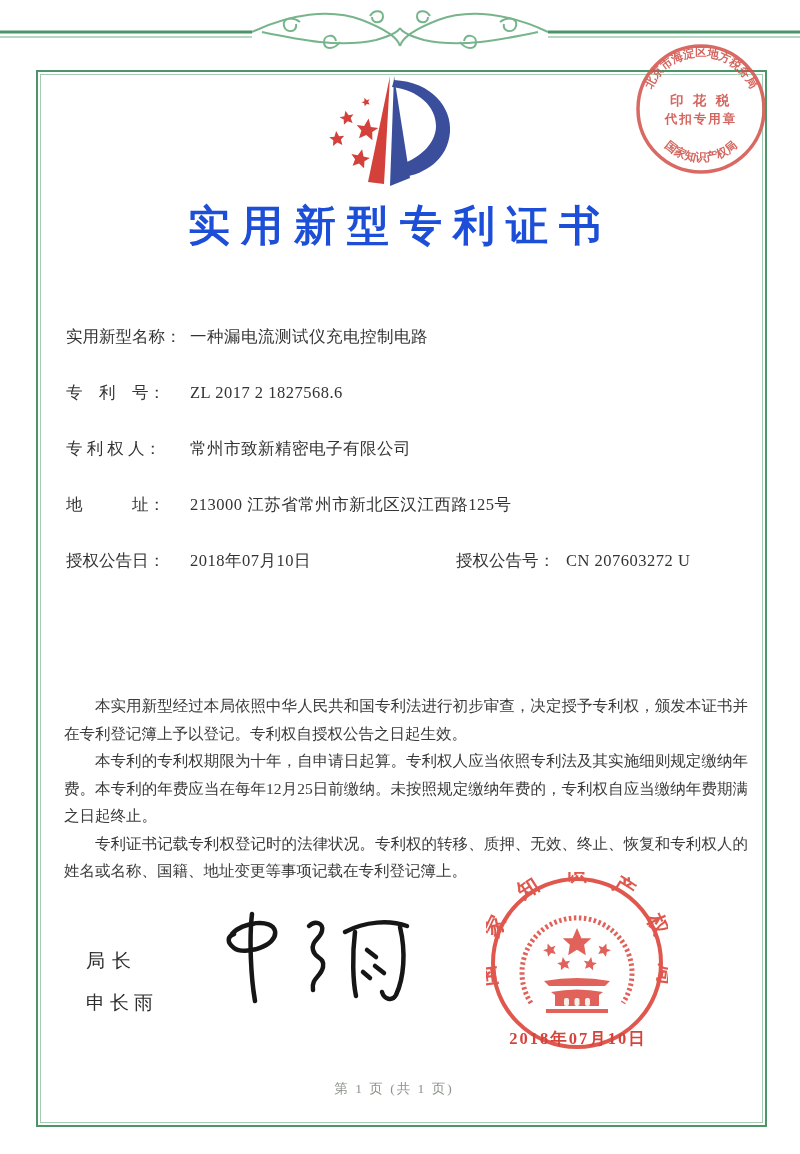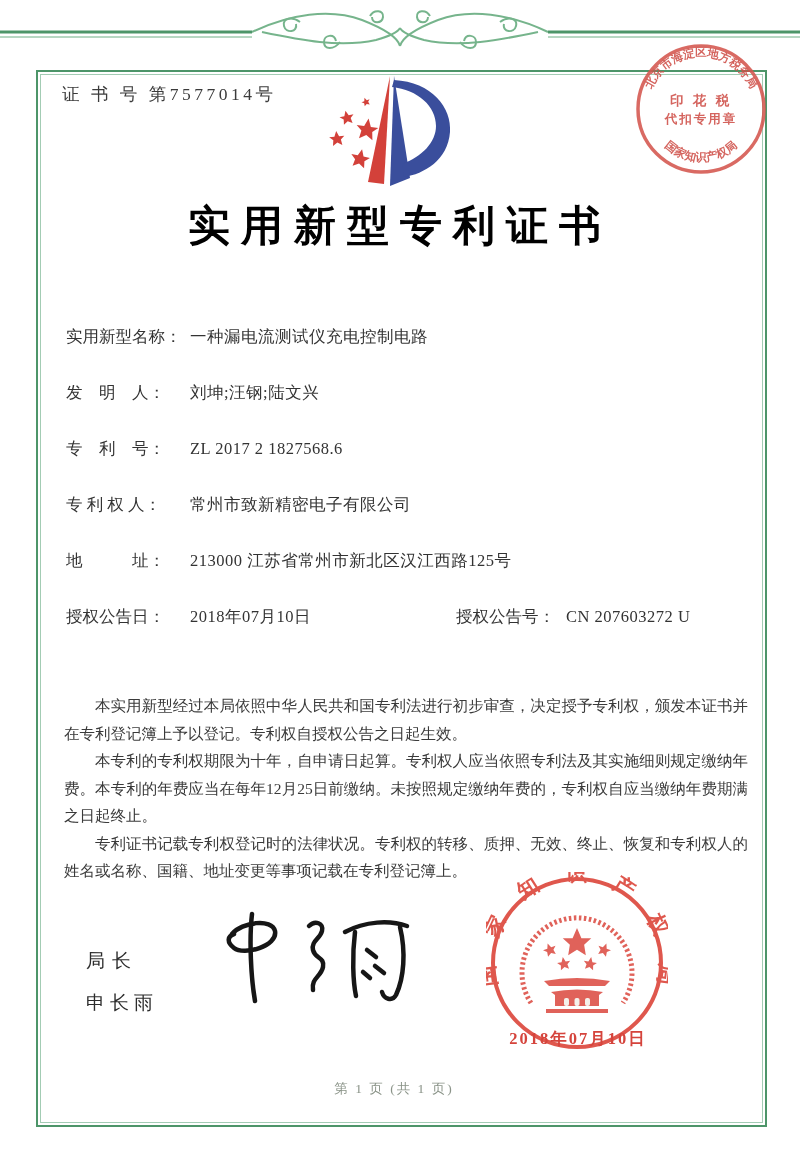--- a/index.html
+++ b/index.html
@@ -12,21 +12,21 @@
       #f2f2ee;
     color:#2e2e2e;
   }
   .page{position:absolute;inset:0;}
   
   .frame{position:absolute;top:70px;left:36px;right:33px;bottom:27px;
     border:2.5px solid #4d9569;pointer-events:none;}
   .frame::after{content:"";position:absolute;inset:2px;border:1px solid #a3ccb4;}
   .cert-no{position:absolute;left:62px;top:82px;font-size:17.5px;letter-spacing:3.5px;color:#3b3b3b;}
   .title{position:absolute;left:0;right:0;top:198px;text-align:center;
-    font-size:42px;letter-spacing:11px;color:#000000;font-weight:600;}
+    font-size:42px;letter-spacing:11px;color:#1d4ed8;font-weight:600;}
   .fields{position:absolute;left:66px;top:326px;width:690px;}
   .frow{display:flex;align-items:baseline;height:22px;margin-bottom:34px;font-size:16.5px;color:#333;}
   .frow .lbl{width:124px;flex:0 0 124px;white-space:nowrap;}
   .frow .val{white-space:nowrap;letter-spacing:0.5px;}
   .frow.last{margin-bottom:12px;position:relative;}
   .grant-no{position:absolute;left:390px;top:0;display:flex;align-items:center;}
   .grant-no .lbl{width:110px;flex:0 0 110px;}
   .body-text{position:absolute;left:64px;top:692px;width:684px;font-size:15.5px;
     line-height:27.5px;color:#3a3a3a;text-align:justify;}
   .body-text p{margin:0;text-indent:2em;}
@@ -65,21 +65,20 @@
       <path d="M500,16 c8,-6 18,-4 16,4 c-2,8 -14,6 -12,-2"></path>
       <path d="M340,36 c-6,8 -16,8 -16,0 c0,-7 10,-9 12,-1"></path>
       <path d="M460,36 c6,8 16,8 16,0 c0,-7 -10,-9 -12,-1"></path>
       <path d="M370,10 c4,-7 14,-6 13,1 c-1,7 -11,7 -11,0"></path>
       <path d="M430,10 c-4,-7 -14,-6 -13,1 c1,7 11,7 11,0"></path>
     </g>
   </svg>
 
   <div class="frame"></div>
 
-  <div class="cert-no">证 书 号 第7577014号</div>
 
   <svg class="logo-svg" width="140" height="122" viewBox="0 0 140 122">
     <defs>
       <path id="star5" d="M0,-10 2.94,-3.09 9.51,-3.09 4.76,1.18 5.88,8.09 0,4.5 -5.88,8.09 -4.76,1.18 -9.51,-3.09 -2.94,-3.09Z"></path>
     </defs>
     <path d="M70,6 L48,112 L64,114 Z" fill="#d3413a"></path>
     <path d="M74,6 L70,116 L90,108 Z" fill="#3a4e9c"></path>
     <path d="M74,10 C112,12 132,38 130,62 C128,90 104,104 84,107 L82,94 C102,87 116,72 116,56 C116,36 98,20 72,17 Z" fill="#3a4e9c"></path>
     <g fill="#d3413a">
       <use href="#star5" transform="translate(46,32) scale(0.45) rotate(-20)"></use>
@@ -105,24 +104,20 @@
       <textPath href="#taxArcBottom" startOffset="50%" text-anchor="middle">国家知识产权局</textPath>
     </text>
   </svg>
 
   <div class="title">实用新型专利证书</div>
 
   <div class="fields">
     <div class="frow">
       <span class="lbl">实用新型名称：</span>
       <span class="val">一种漏电流测试仪充电控制电路</span>
-    </div>
-    <div class="frow">
-      <span class="lbl">发　明　人：</span>
-      <span class="val">刘坤;汪钢;陆文兴</span>
     </div>
     <div class="frow">
       <span class="lbl">专　利　号：</span>
       <span class="val">ZL 2017 2 1827568.6</span>
     </div>
     <div class="frow">
       <span class="lbl">专 利 权 人：</span>
       <span class="val">常州市致新精密电子有限公司</span>
     </div>
     <div class="frow">

